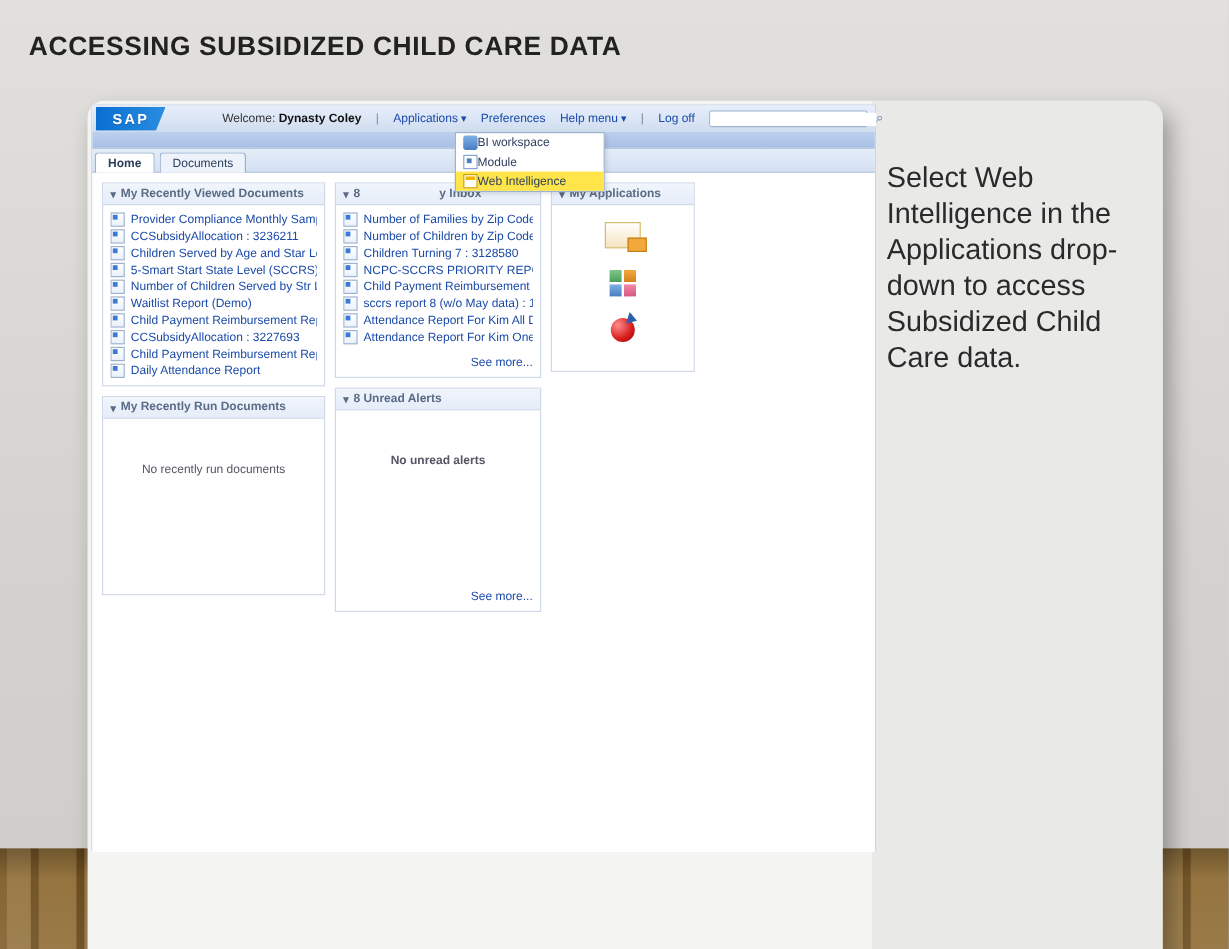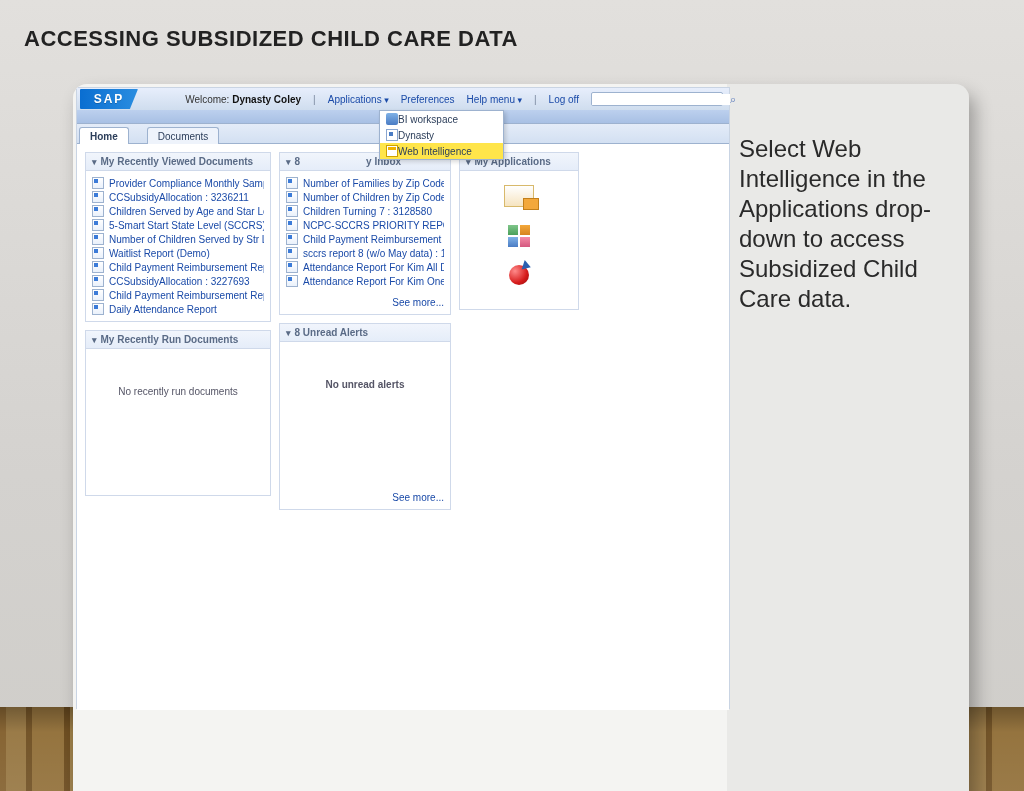--- a/index.html
+++ b/index.html
@@ -94,21 +94,21 @@
   .ico-biw{ background:linear-gradient(#7fb1e6,#4a7cc4); border-radius:2px; }
   .ico-mod{ background:#fff; border:1px solid #8aa6d0; position:relative; }
   .ico-mod::after{ content:""; position:absolute; left:2px; top:2px; width:4px; height:4px; background:#4a7cc4; }
   .ico-webi{ background:#fff; border:1px solid #cfa200; position:relative; }
   .ico-webi::after{ content:""; position:absolute; left:1px; top:1px; right:1px; height:3px; background:#f2b400; }
   .band{
     height:14px; background:linear-gradient(#bcd0ee,#a8c0e4);
     border-bottom:1px solid #9db2cf;
   }
   .tabs{
-    height:20px; display:flex; align-items:flex-end; gap:18px; padding-left:2px;
+    height:20px; display:flex; align-items:flex-end; gap:4px; padding-left:2px;
     background:linear-gradient(#e4ecf8,#d3e0f2);
     border-bottom:1px solid #9db2cf;
   }
   .tab{
     padding:3px 10px 2px; border:1px solid #9db2cf; border-bottom:none;
     background:#eef3fb; color:#2c3e5a; cursor:pointer;
     border-top-left-radius:3px; border-top-right-radius:3px;
     position:relative; top:1px;
   }
   .tab.active{ background:#fff; font-weight:bold; }
@@ -212,21 +212,21 @@
       </div>
     </div>
 
     <div class="dd-menu">
       <div class="dd-item">
         <span class="dd-ico ico-biw"></span>
         <span>BI workspace</span>
       </div>
       <div class="dd-item">
         <span class="dd-ico ico-mod"></span>
-        <span>Dynasty</span>
+        <span>Module</span>
       </div>
       <div class="dd-item hl">
         <span class="dd-ico ico-webi"></span>
         <span>Web Intelligence</span>
       </div>
     </div>
 
     <div class="band"></div>
 
     <div class="tabs">

